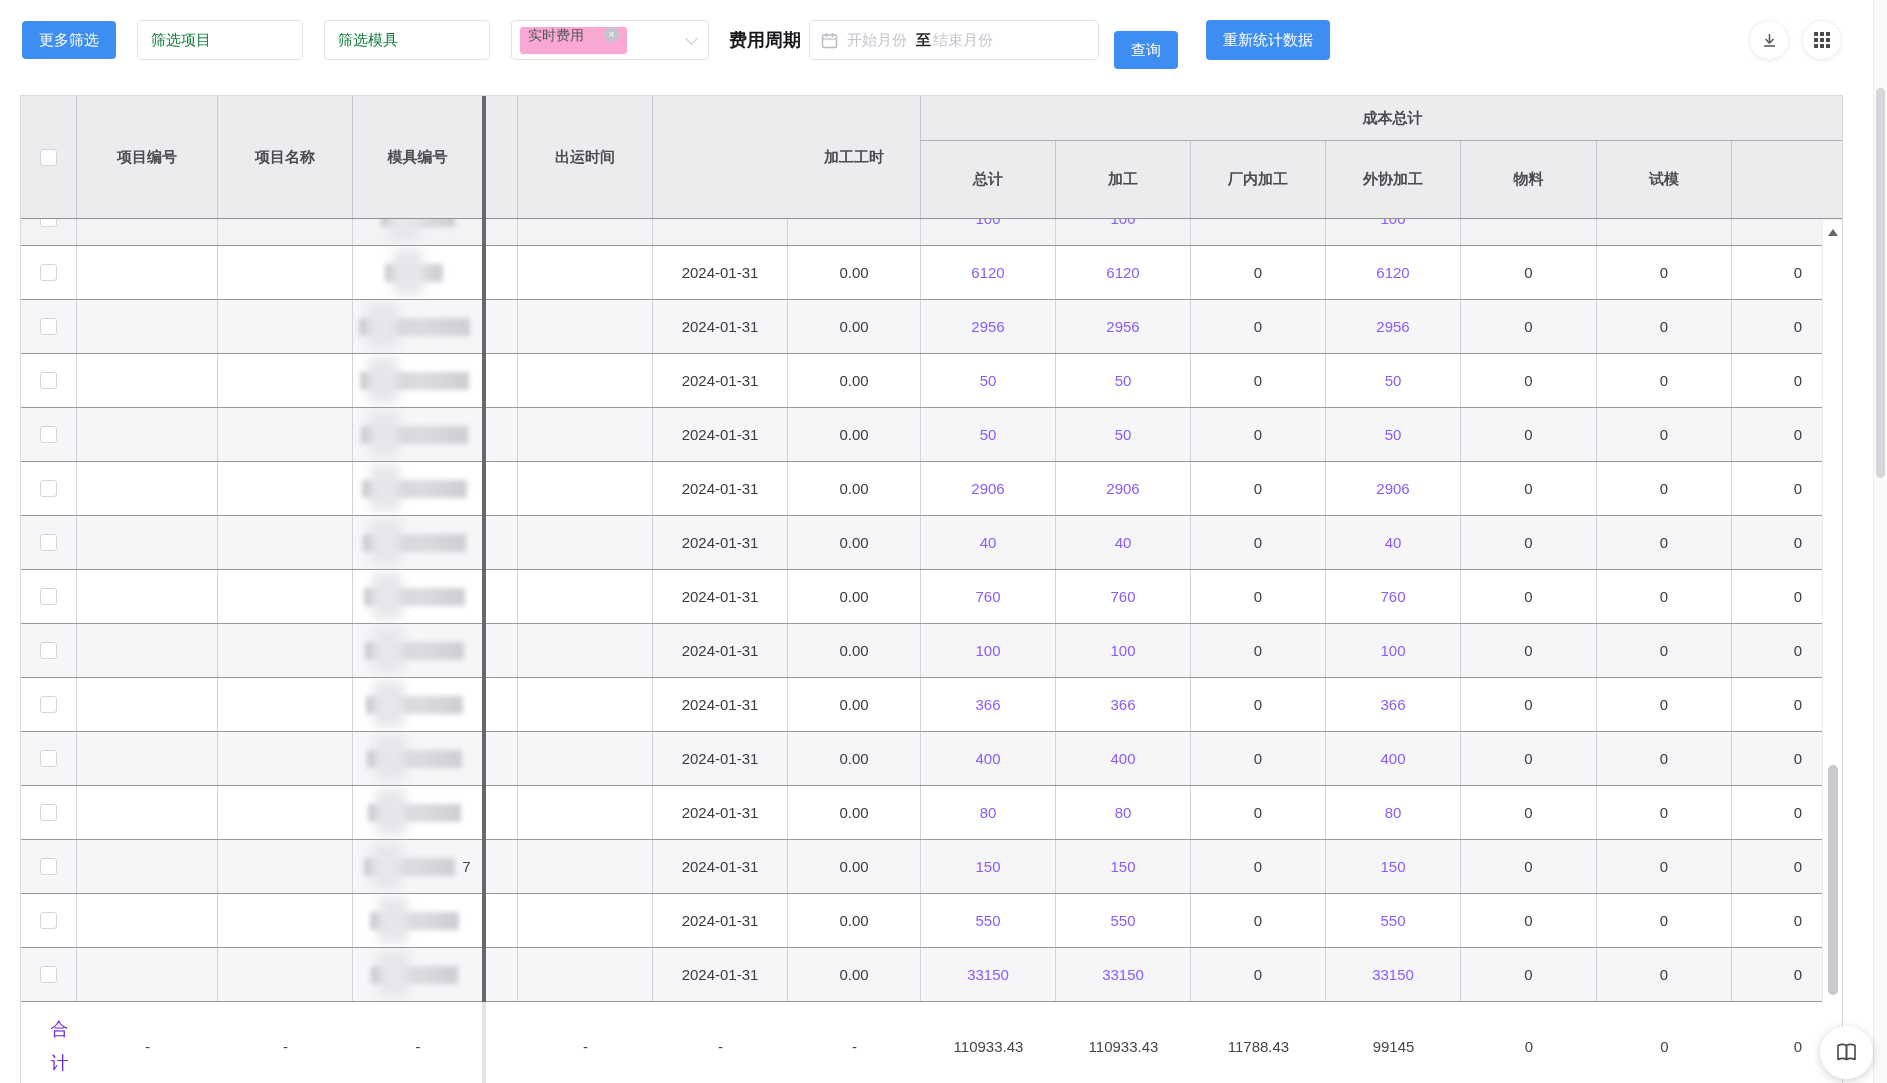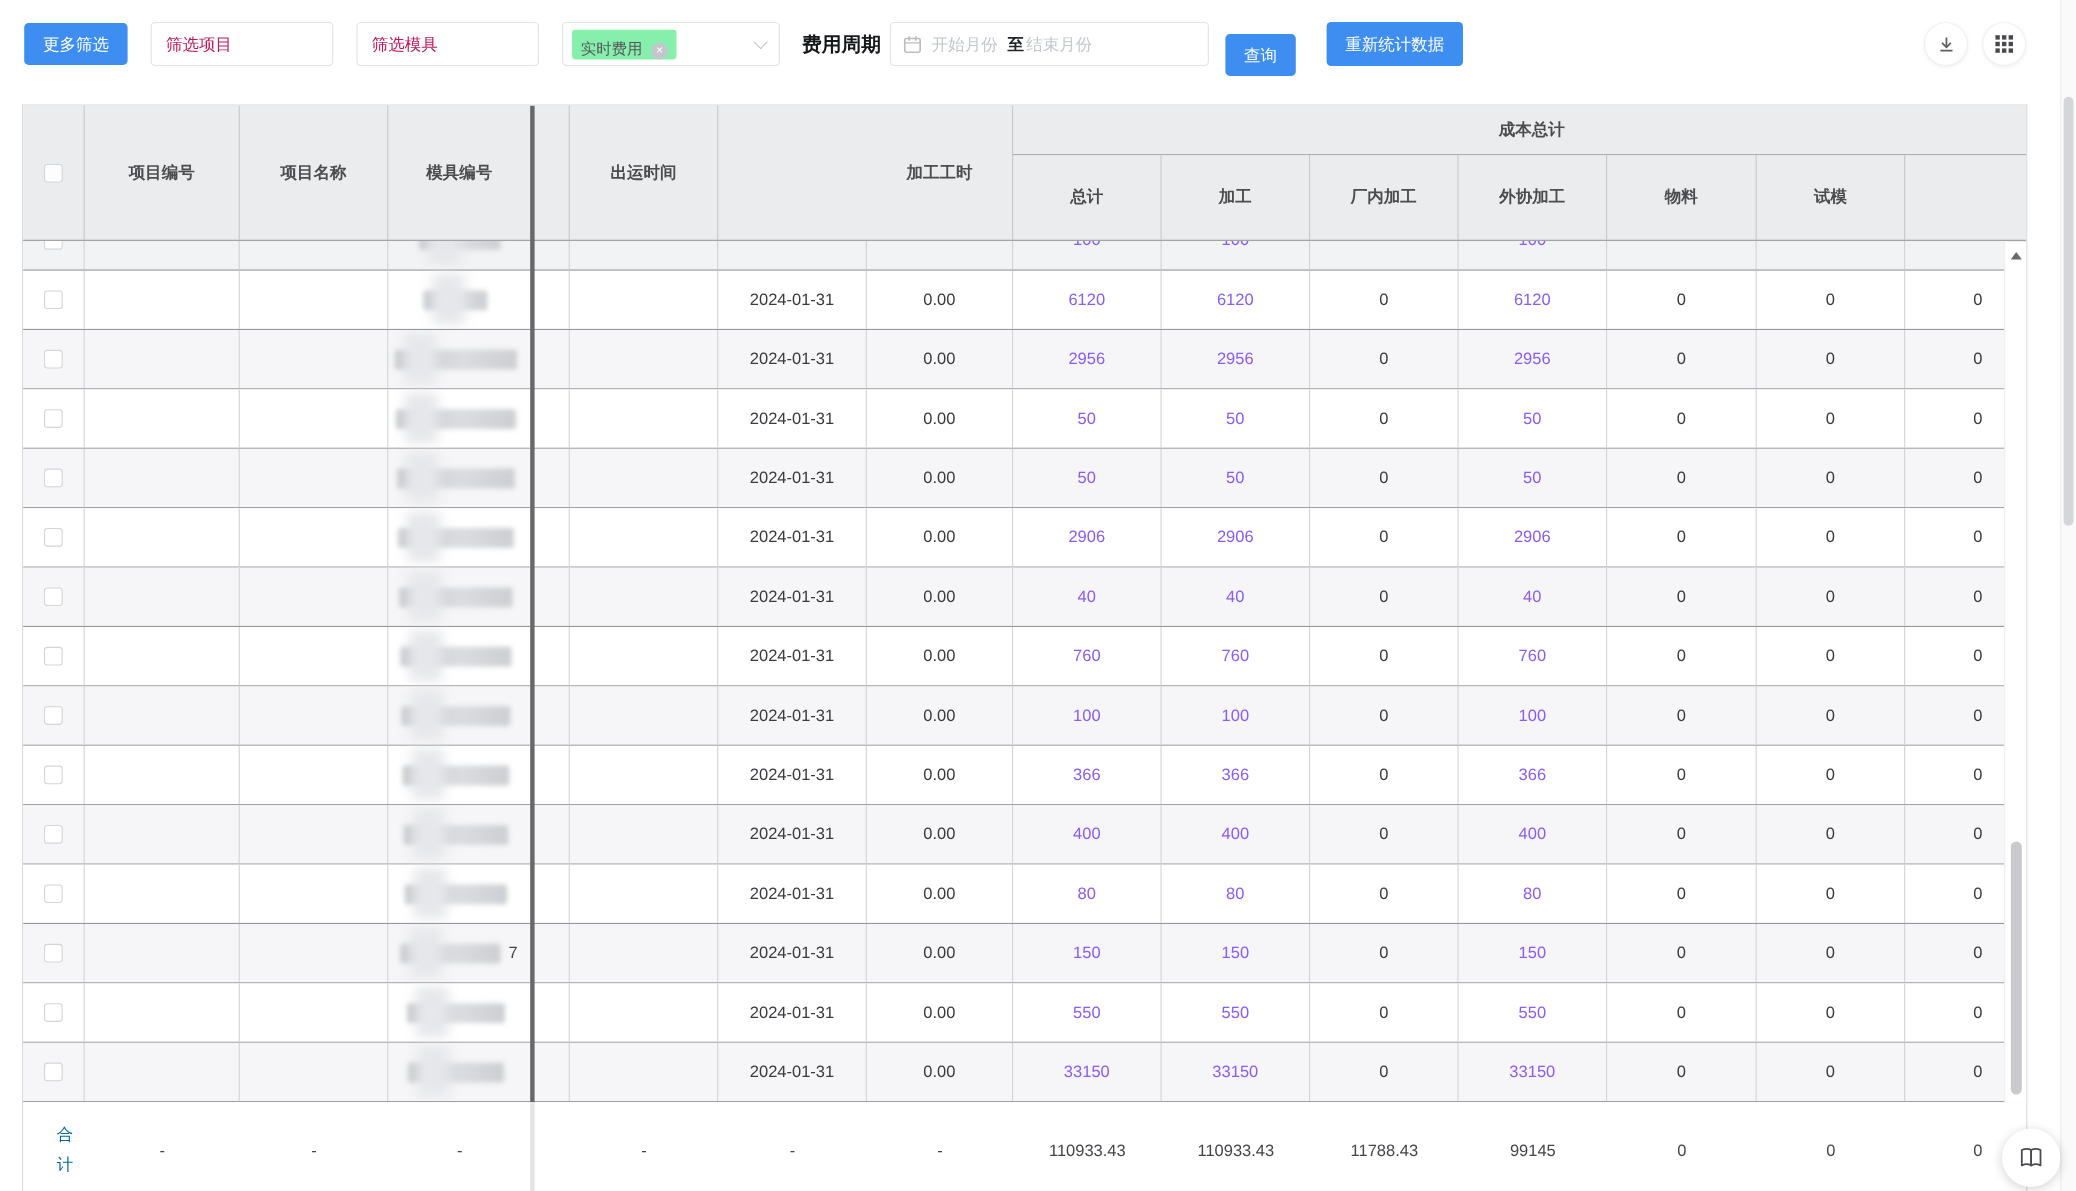--- a/index.html
+++ b/index.html
@@ -7,27 +7,27 @@
     font-family:"Liberation Sans","DejaVu Sans",sans-serif; }
   .page { position:relative; width:1887px; height:1083px; background:#fff; }
 
   
   .toolbar { position:absolute; left:22px; top:18px; right:46px; height:44px;
     display:flex; align-items:center; }
   .btn { height:38px; background:#3e8ef2; color:#fff; border:none; border-radius:4px;
     font-size:15px; padding:0 17px; display:flex; align-items:center; justify-content:center;
     font-family:inherit; cursor:pointer; white-space:nowrap; }
   .inp { width:166px; height:40px; border:1px solid #e0e3e8; border-radius:4px;
-    display:flex; align-items:center; padding:0 13px; font-size:15px; color:#be185d;
+    display:flex; align-items:center; padding:0 13px; font-size:15px; color:#15803d;
     background:#fff; margin-left:21px; }
   .select { width:198px; height:40px; border:1px solid #e0e3e8; border-radius:4px;
     display:flex; align-items:center; justify-content:space-between; padding:0 12px 0 8px;
     margin-left:21px; background:#fff; }
-  .tag { background:#86efac; border-radius:3px; height:27px; display:flex; align-items:flex-end;
-    gap:8px; padding:0 8px; color:#54575d; font-size:14px; }
+  .tag { background:#f9a8d4; border-radius:3px; height:27px; display:flex; align-items:flex-start;
+    gap:20px; padding:0 8px; color:#54575d; font-size:14px; }
   .tag-x { width:15px; height:15px; border-radius:50%; background:#c3c7cd; color:#fff;
     font-size:11px; line-height:15px; text-align:center; }
   .chev { width:9px; height:9px; border-right:1.6px solid #bfc4cb; border-bottom:1.6px solid #bfc4cb;
     transform:rotate(45deg); margin-top:-4px; }
   .fee-label { font-size:18px; font-weight:700; color:#17181b; margin-left:20px; white-space:nowrap; }
   .daterange { width:290px; height:40px; border:1px solid #e0e3e8; border-radius:4px;
     display:flex; align-items:center; padding:0 11px; gap:9px; font-size:15px; margin-left:8px; background:#fff; }
   .ph { color:#c2c6cd; white-space:nowrap; }
   .to { color:#232528; font-weight:600; }
   .btn-query { margin-left:15px; width:64px;margin-top:20px; }
@@ -62,21 +62,21 @@
     background:linear-gradient(90deg,#c6c8cb 0%,#dadcdf 55%,#ccced1 100%); position:relative; z-index:1; }
   .censor::before { content:''; position:absolute; left:8px; top:-15px; width:30px; height:46px;
     background:#e6e7ea; filter:blur(5px); }
   .frag { margin-left:7px; color:#45464a; font-size:15px; }
   .clip-outer { position:relative; height:27px; overflow:hidden; background:#f2f3f5;
     border-bottom:1px solid #96979b; }
   .clip-inner { position:absolute; left:0; bottom:0; width:100%; height:54px; }
   .tfoot { height:88px; background:#fff; }
   .tf { display:flex; align-items:center; justify-content:center; font-size:15px; color:#45464a;
     border-right:none; }
-  .tf-label { width:17px; word-break:break-all; line-height:1.9; text-align:center; font-size:15px; color:#0369a1;margin-left:20px; }
+  .tf-label { width:17px; word-break:break-all; line-height:1.9; text-align:center; font-size:18px; color:#6d28d9;margin-left:20px; }
 
   
   .divline { position:absolute; left:461px; top:0; width:4px; height:906px; background:#66686c; z-index:3; }
   .divline-foot { position:absolute; left:461px; top:906px; width:4px; height:82px; background:#e3e4e6; z-index:3; }
 
   
   .vscroll { position:absolute; top:124px; right:0; width:20px; height:782px; background:#fff;
     border-left:1px solid #ededef; z-index:4; }
   .vscroll .up { width:0; height:0; border-left:5px solid transparent; border-right:5px solid transparent;
     border-bottom:7px solid #66686c; margin:9px auto 0; }

